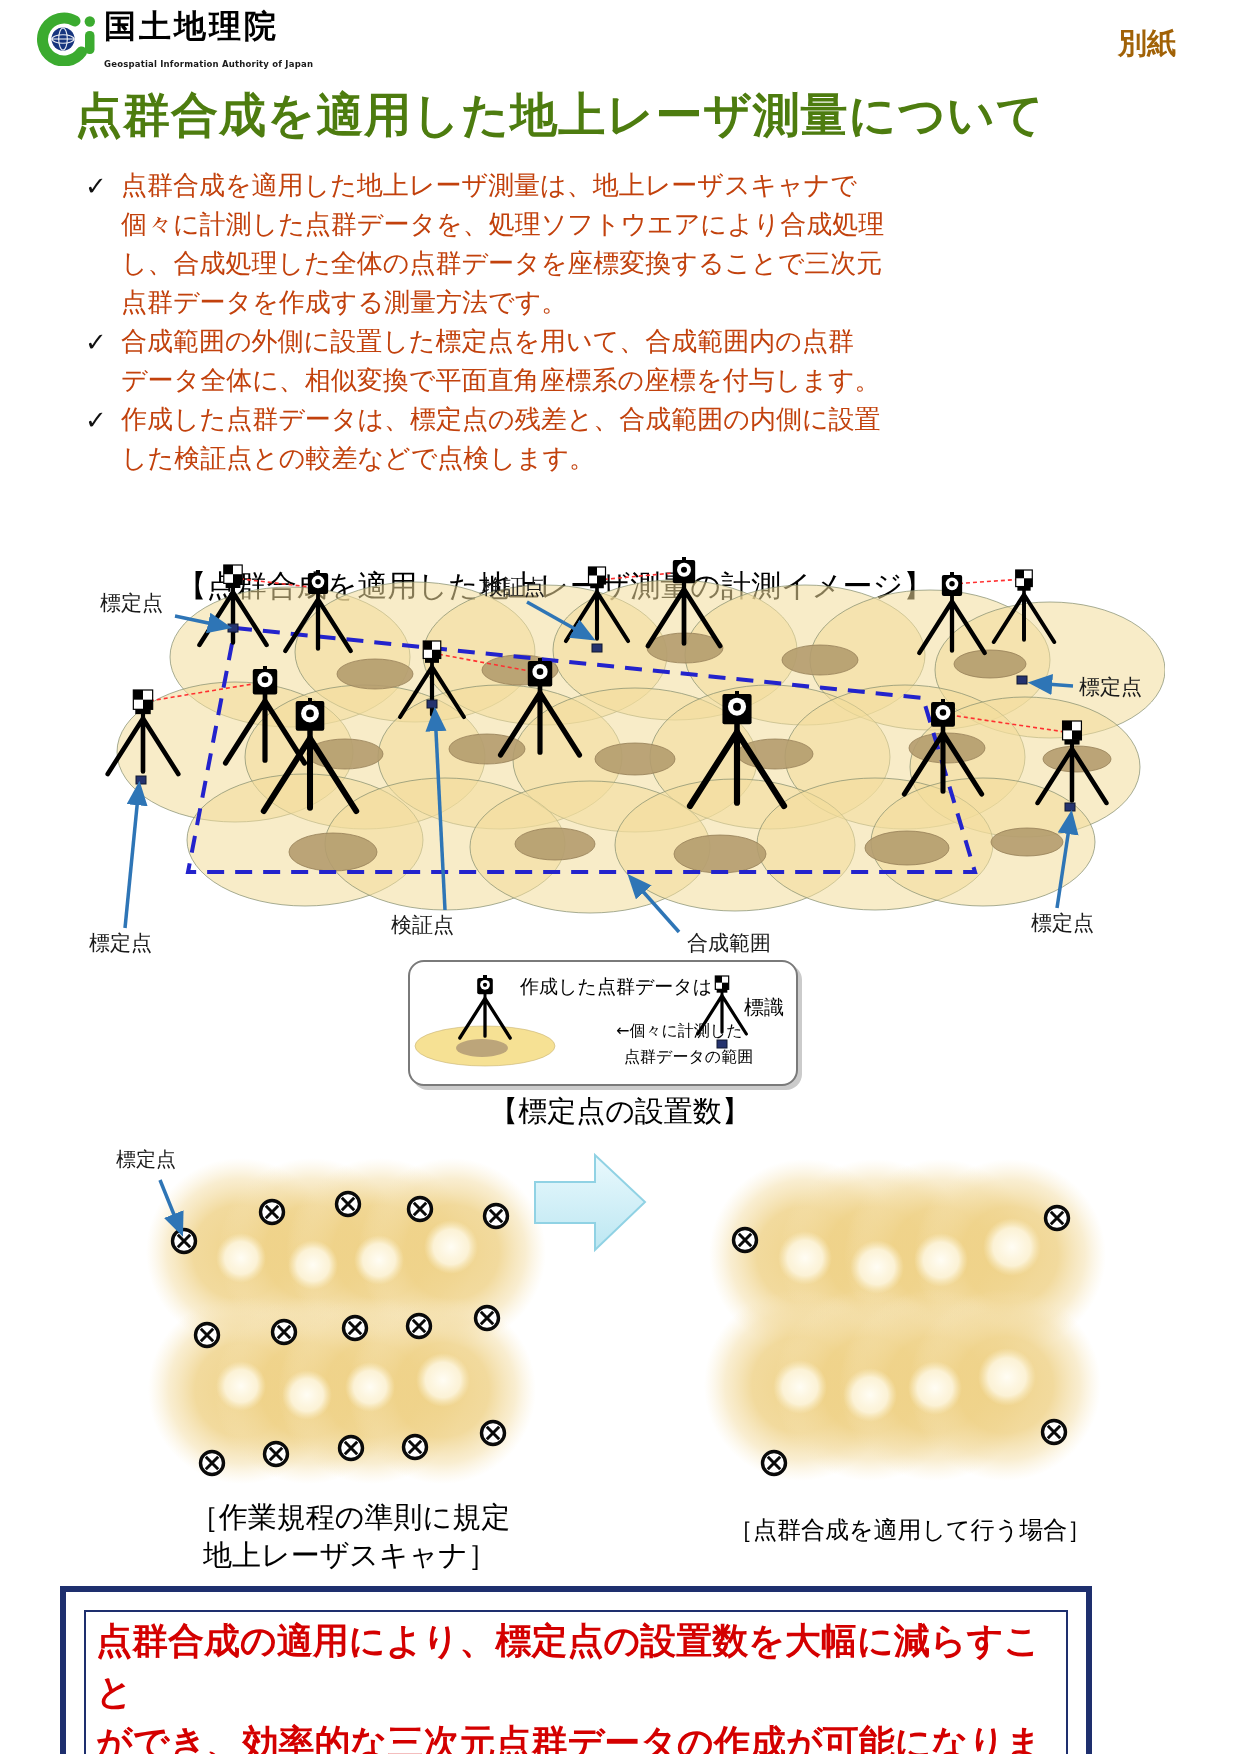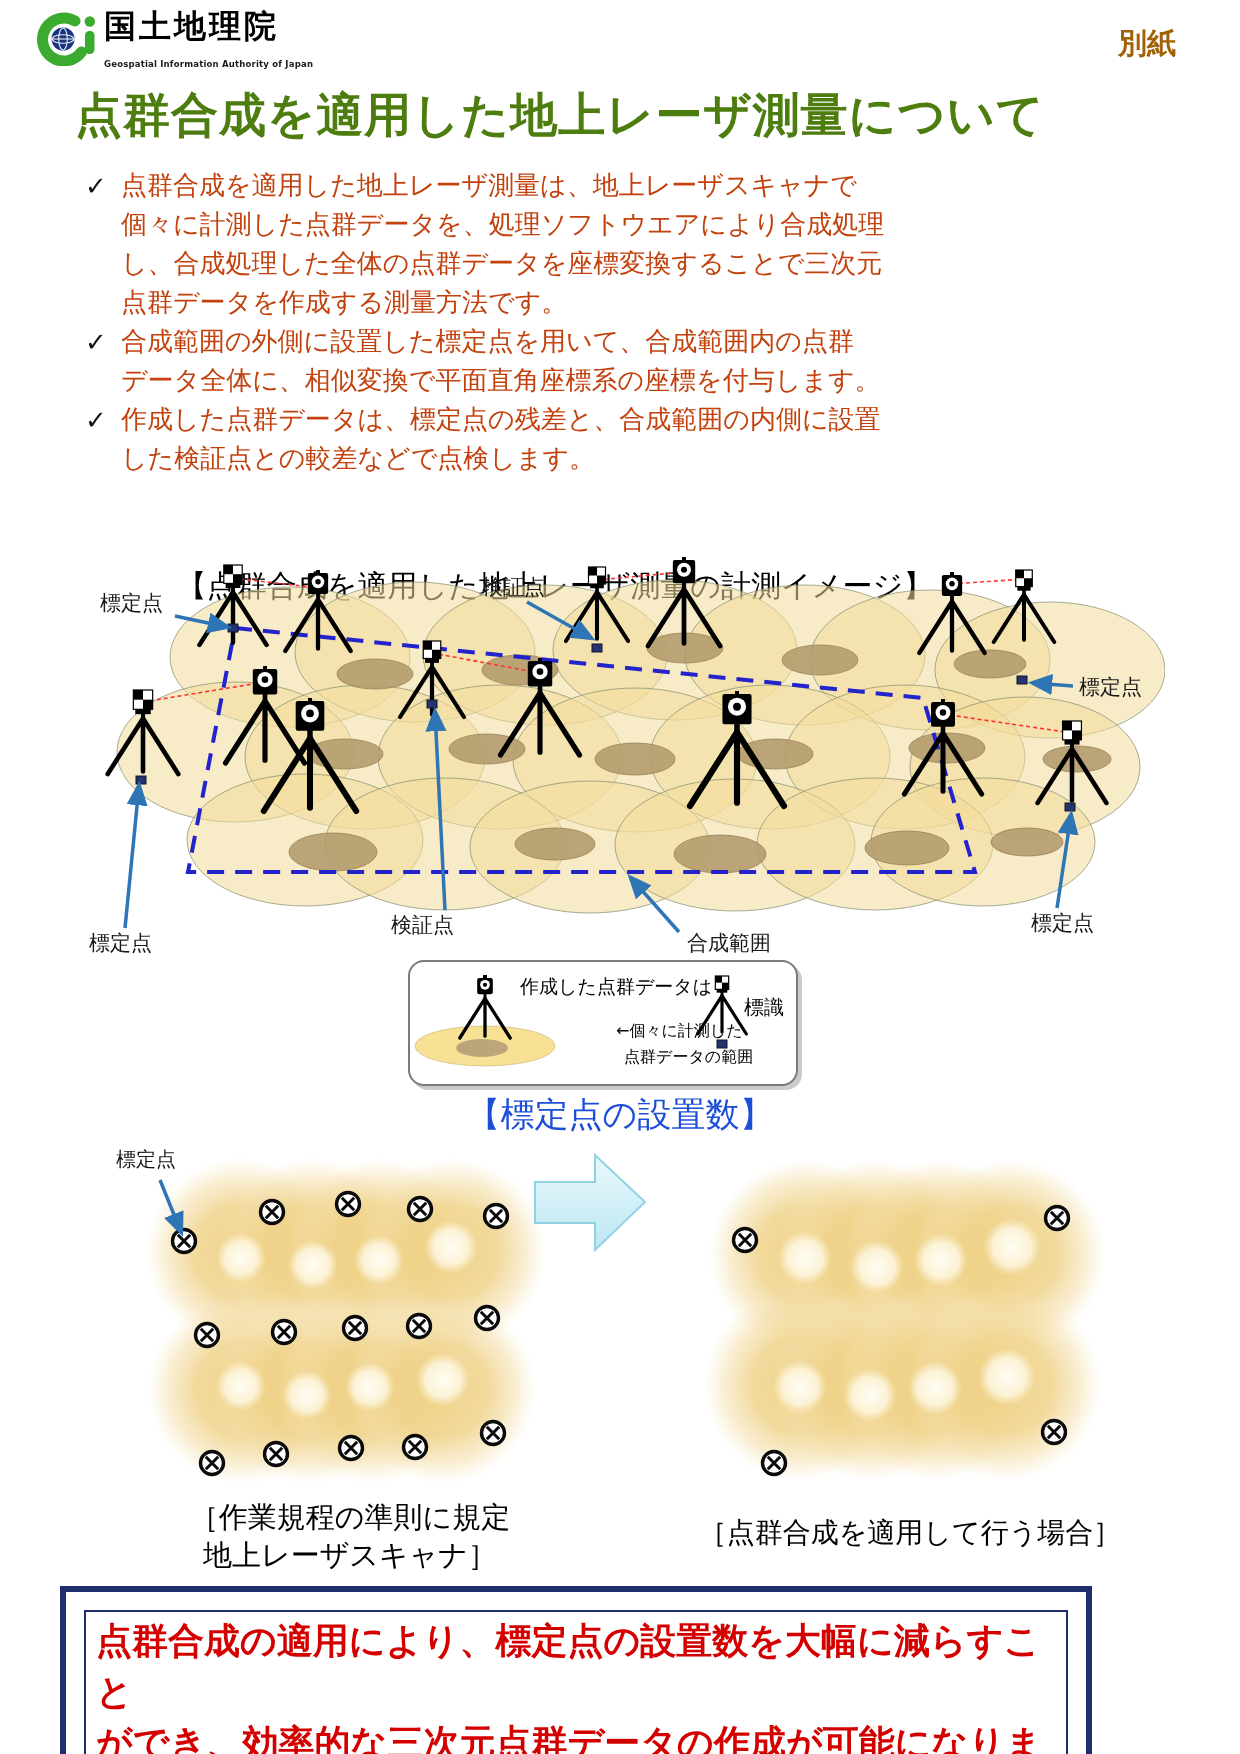--- a/index.html
+++ b/index.html
@@ -28,25 +28,25 @@
   #fig1-svg{position:absolute;left:75px;top:552px;}
 
   
   .legend{position:absolute;left:408px;top:960px;width:386px;height:122px;background:#fff;
           border:2px solid #7a7a7a;border-radius:16px;box-shadow:4px 4px 0 rgba(160,160,160,0.55);}
   .legend svg{position:absolute;left:0;top:0;}
   .lg-label{position:absolute;font-size:19px;color:#000;}
   .lg-note{position:absolute;font-size:16px;color:#000;line-height:25px;}
 
   
-  .fig2-caption{position:absolute;left:0;right:0;top:1092px;text-align:center;font-size:34px;color:#1d4ed8;}
+  .fig2-caption{position:absolute;left:0;right:0;top:1092px;text-align:center;font-size:29px;color:#000000;}
   #fig2-svg{position:absolute;left:90px;top:1140px;}
   .cap-left{position:absolute;left:140px;top:1498px;width:420px;text-align:center;
             font-size:29px;line-height:38px;white-space:pre-line;color:#000;}
-  .cap-right{position:absolute;left:660px;top:1514px;width:500px;text-align:center;font-size:28px;color:#000;}
+  .cap-right{position:absolute;left:660px;top:1514px;width:500px;text-align:center;font-size:24px;color:#000;}
 
   
   .conclusion{position:absolute;left:60px;top:1586px;width:1032px;box-sizing:border-box;
               border:6px solid #1E2F6E;background:#fff;padding:18px;}
   .conclusion-inner{border:2px solid #1E2F6E;padding:3px 10px;}
   .conclusion-text{font-size:36px;font-weight:bold;line-height:51px;color:#D40000;white-space:pre-line;}
 </style>
 </head>
 <body>
 

